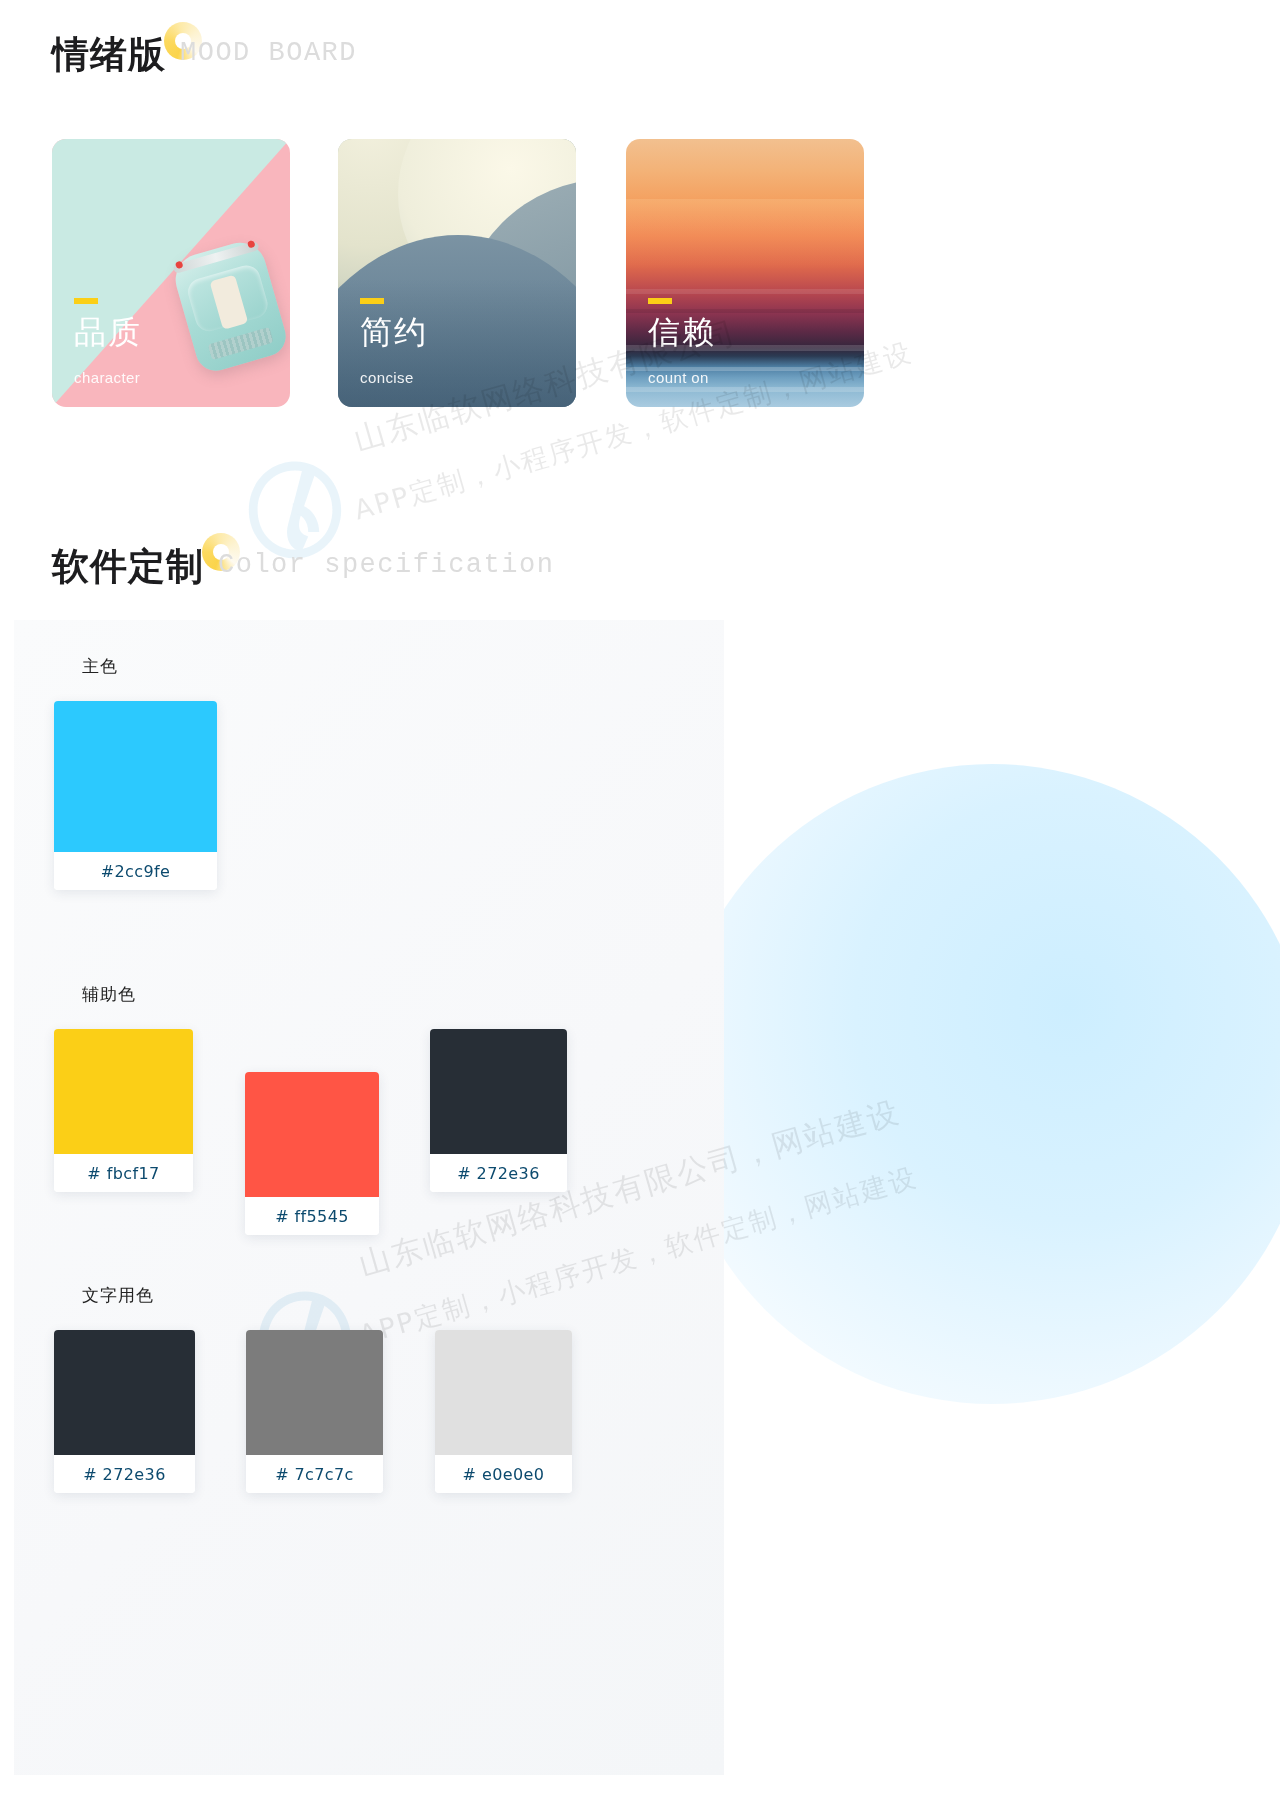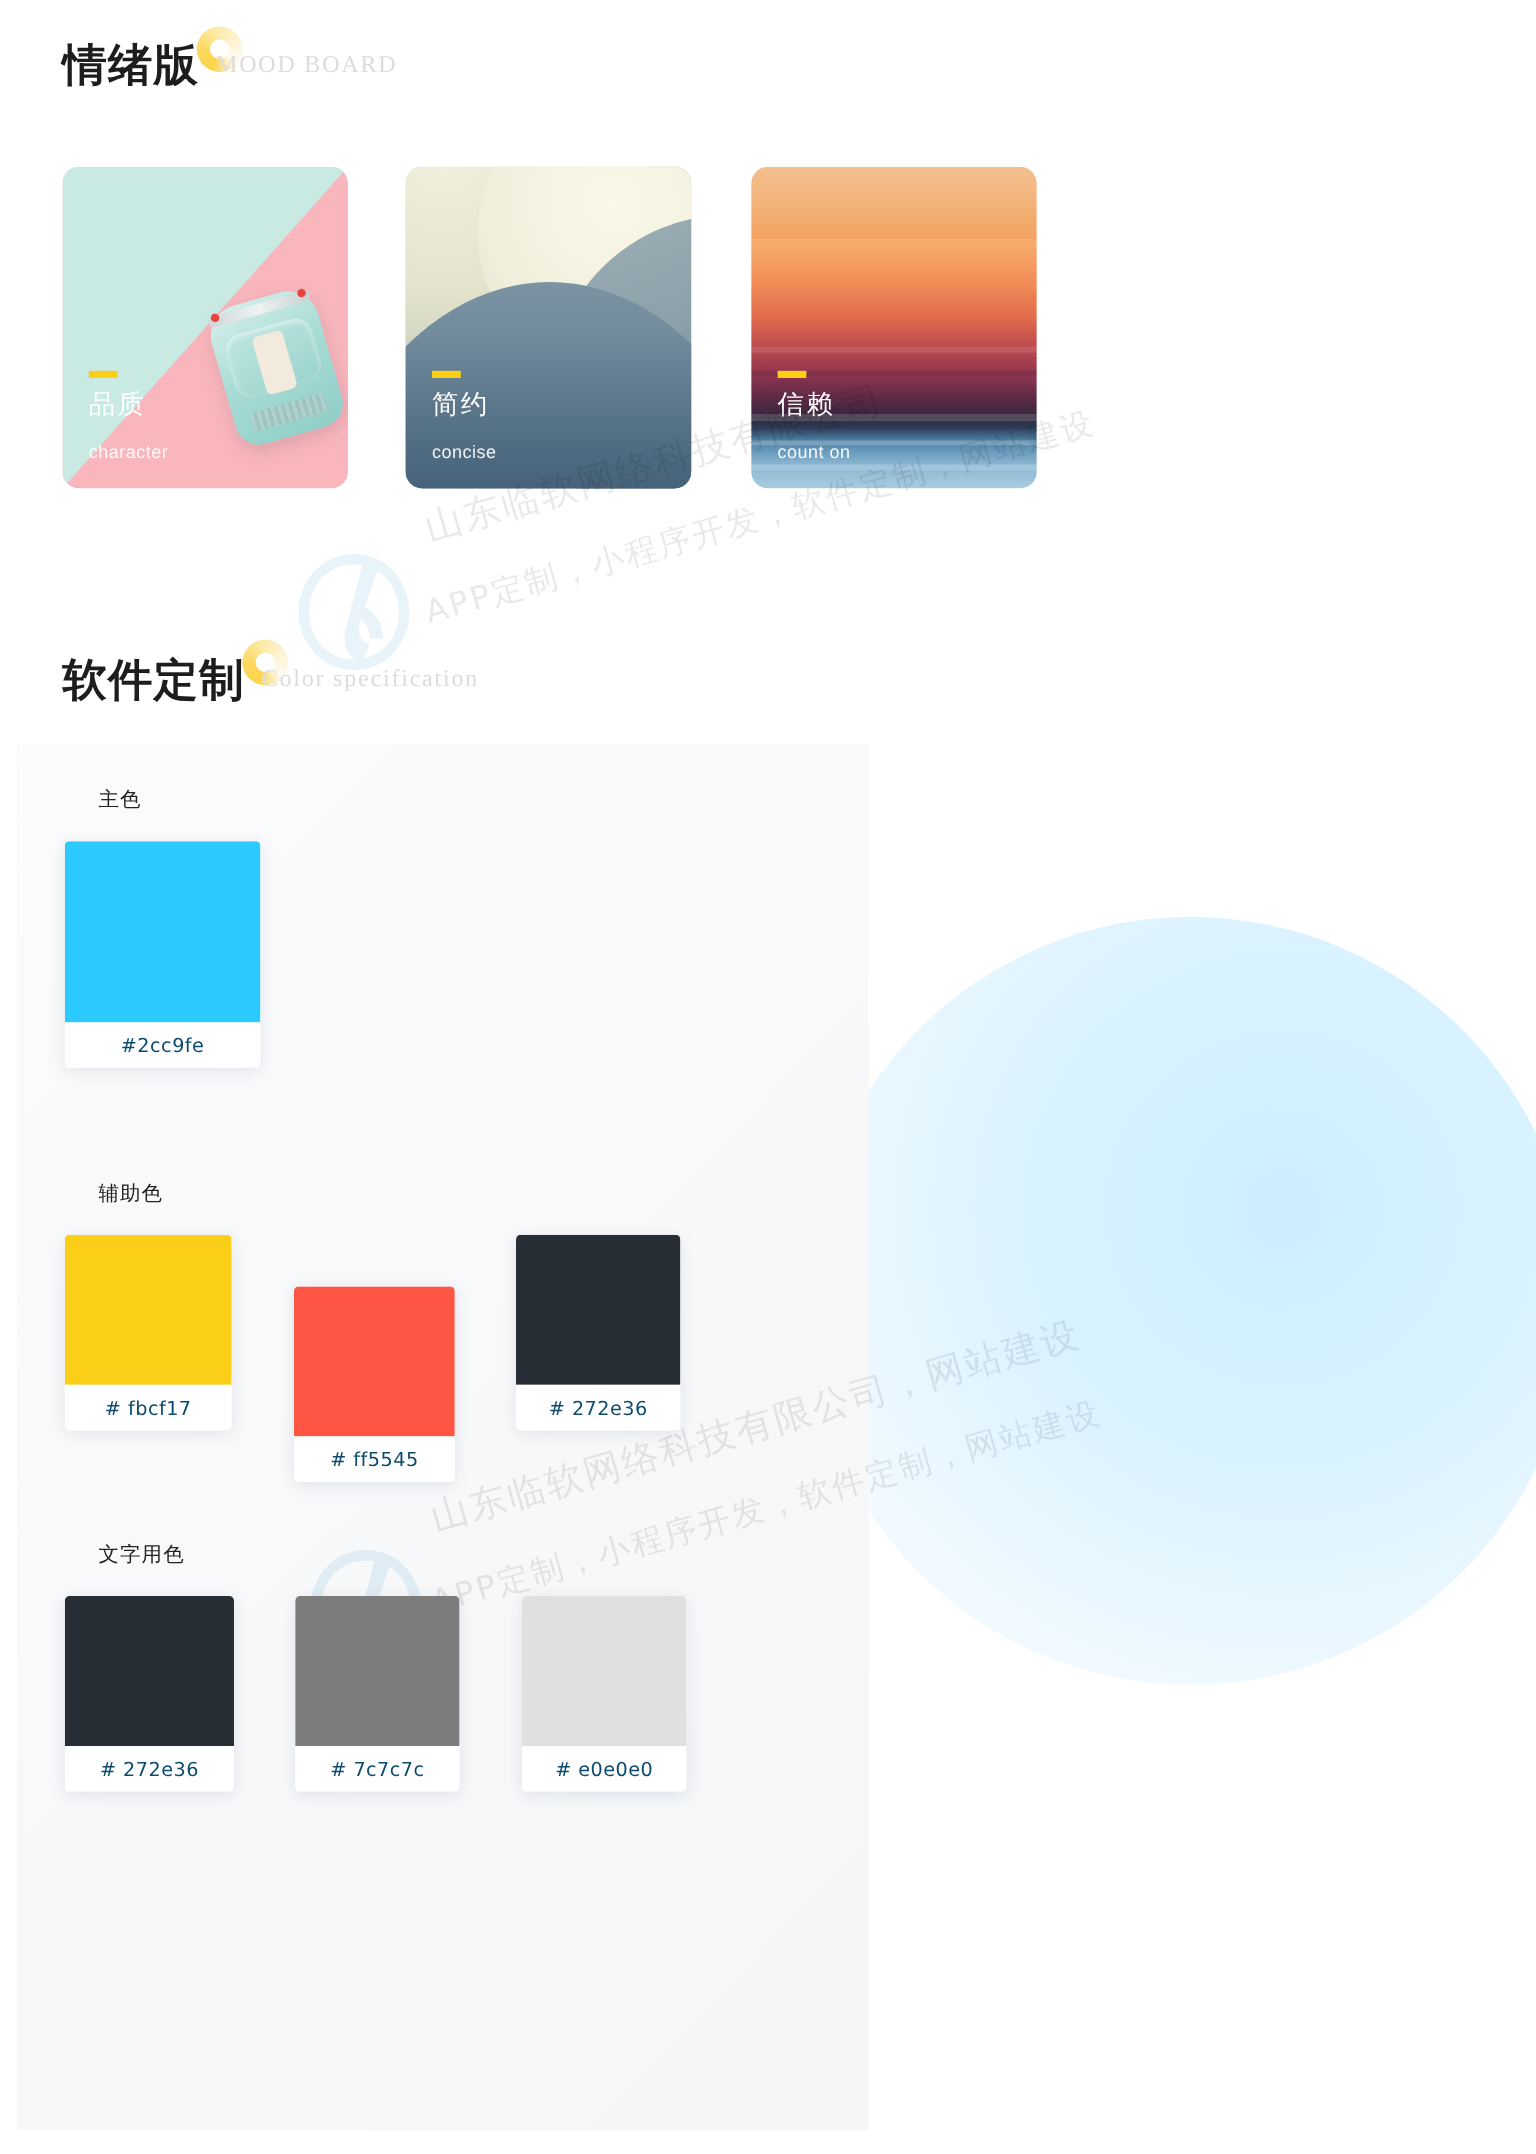--- a/index.html
+++ b/index.html
@@ -64,29 +64,29 @@
   }
   .head-dot::after{
     content:"";
     position:absolute;
     left:11px; top:11px;
     width:16px; height:16px;
     border-radius:50%;
     background:#ffffff;
   }
   .head-en{
-    font-size:20px;
+    font-size:27px;
     color:#dcdcdc;
     letter-spacing:1.5px;
     line-height:1;
     margin-left:14px;
     margin-bottom:2px;
     position:relative;
     z-index:3;
-    font-family:Liberation Serif, serif;
+    font-family:Liberation Mono, monospace;
   }
 
   
   .mood-card{
     position:absolute;
     width:238px; height:268px;
     border-radius:14px;
     overflow:hidden;
     z-index:3;
   }
@@ -212,21 +212,21 @@
     position:absolute;
     left:22px; bottom:20px;
     z-index:4;
   }
   .cap-dash{
     width:24px; height:6px;
     background:#fbcf17;
     margin-bottom:11px;
   }
   .cap-cn{
-    font-size:22px;
+    font-size:32px;
     color:#ffffff;
     line-height:1.12;
     letter-spacing:2px;
     font-family:"DejaVu Sans",sans-serif;
   }
   .cap-en{
     font-size:15px;
     color:rgba(255,255,255,.92);
     line-height:1.3;
     letter-spacing:.4px;

